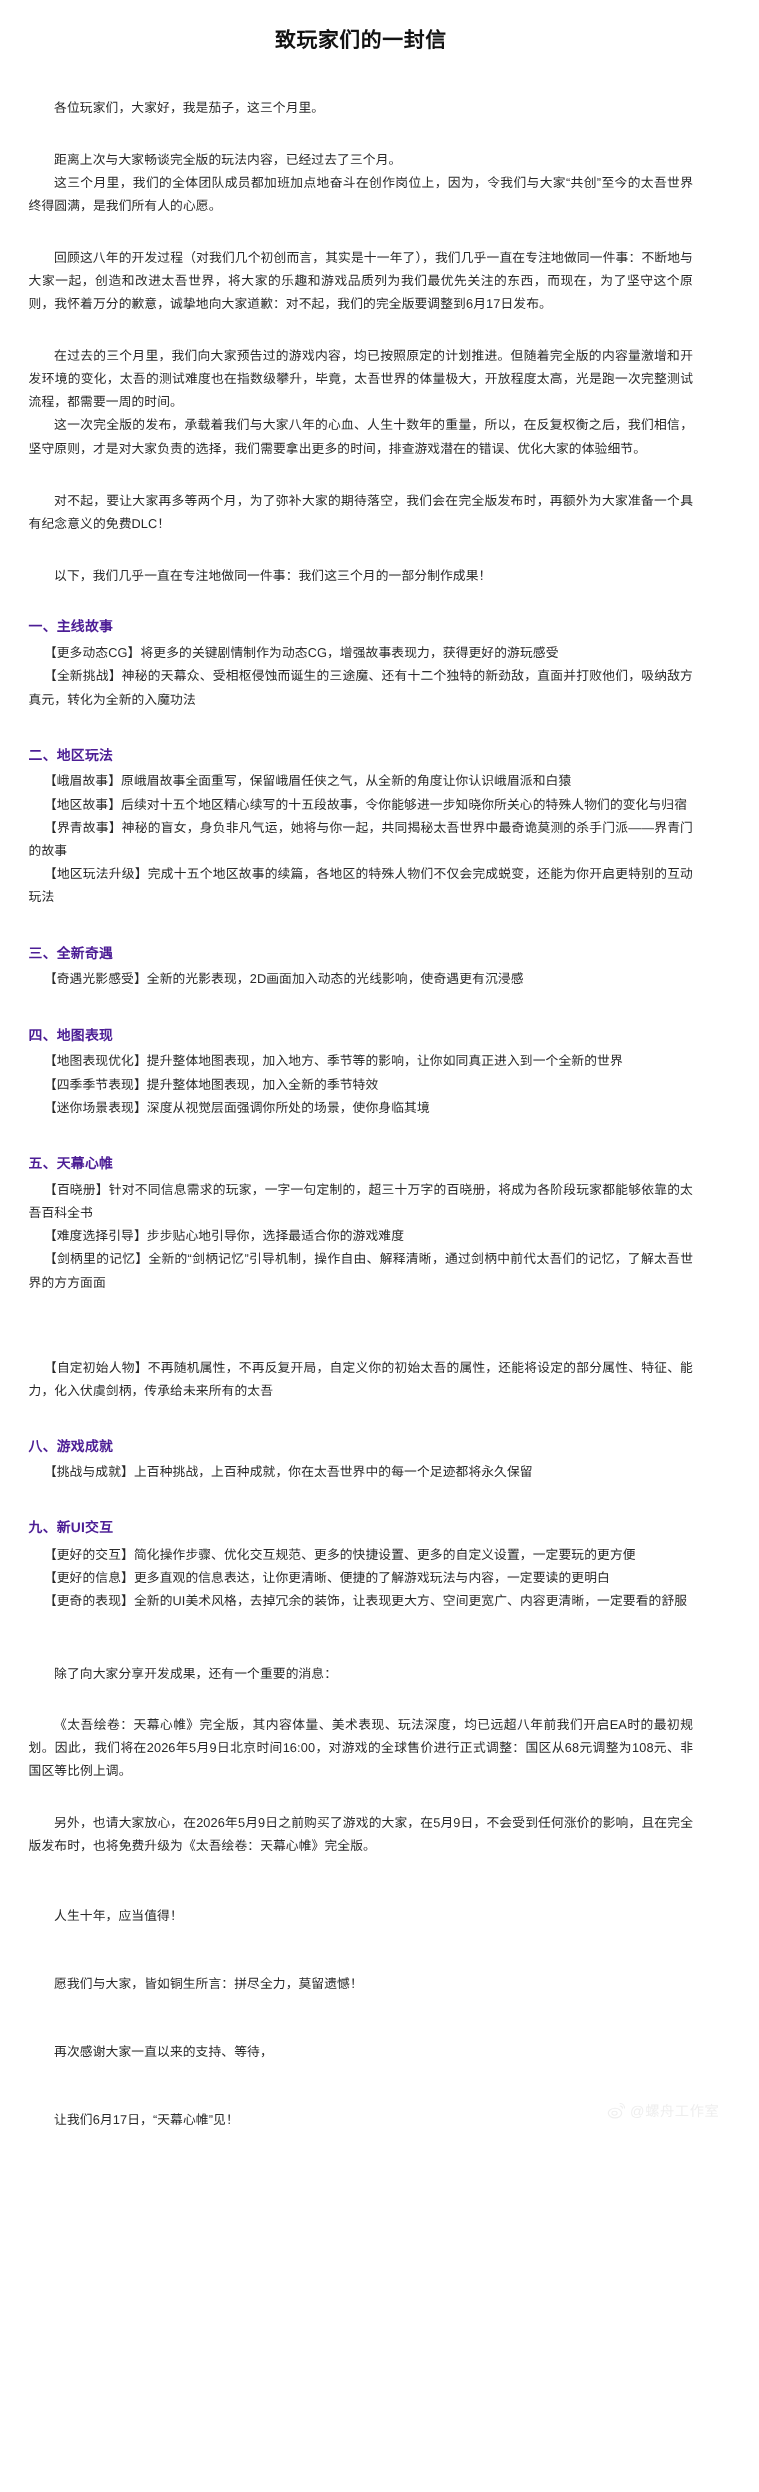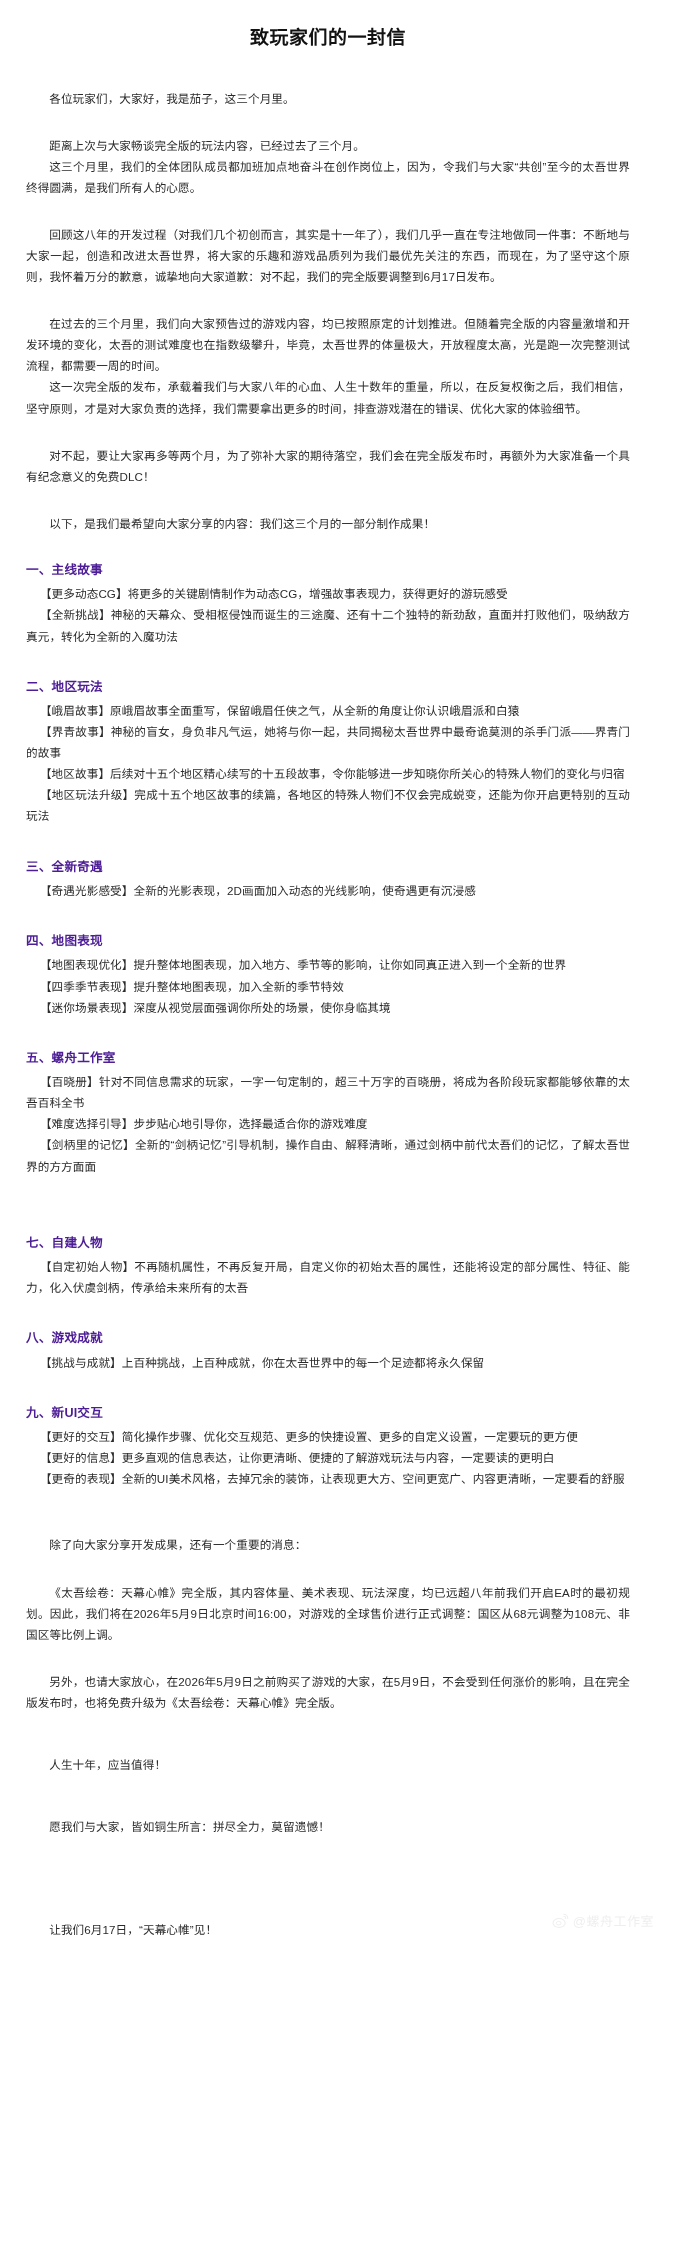--- a/index.html
+++ b/index.html
@@ -112,37 +112,37 @@
     <p class="para">回顾这八年的开发过程（对我们几个初创而言，其实是十一年了），我们几乎一直在专注地做同一件事：不断地与大家一起，创造和改进太吾世界，将大家的乐趣和游戏品质列为我们最优先关注的东西，而现在，为了坚守这个原则，我怀着万分的歉意，诚挚地向大家道歉：对不起，我们的完全版要调整到6月17日发布。</p>
 
     <div class="spacer-lg"></div>
     <p class="para">在过去的三个月里，我们向大家预告过的游戏内容，均已按照原定的计划推进。但随着完全版的内容量激增和开发环境的变化，太吾的测试难度也在指数级攀升，毕竟，太吾世界的体量极大，开放程度太高，光是跑一次完整测试流程，都需要一周的时间。</p>
     <p class="para">这一次完全版的发布，承载着我们与大家八年的心血、人生十数年的重量，所以，在反复权衡之后，我们相信，坚守原则，才是对大家负责的选择，我们需要拿出更多的时间，排查游戏潜在的错误、优化大家的体验细节。</p>
 
     <div class="spacer-lg"></div>
     <p class="para">对不起，要让大家再多等两个月，为了弥补大家的期待落空，我们会在完全版发布时，再额外为大家准备一个具有纪念意义的免费DLC！</p>
 
     <div class="spacer-lg"></div>
-    <p class="para">以下，是我们最希望向大家分享的内容：我们这三个月的一部分制作成果！</p>
+    <p class="para">以下，我们几乎一直在专注地做同一件事：我们这三个月的一部分制作成果！</p>
 
     <div class="spacer-lg"></div>
 
     <div class="section-block">
       <div class="section-head">一、主线故事</div>
       <p class="bullet">【更多动态CG】将更多的关键剧情制作为动态CG，增强故事表现力，获得更好的游玩感受</p>
       <p class="bullet">【全新挑战】神秘的天幕众、受相枢侵蚀而诞生的三途魔、还有十二个独特的新劲敌，直面并打败他们，吸纳敌方真元，转化为全新的入魔功法</p>
     </div>
 
     <div class="spacer-lg"></div>
 
     <div class="section-block">
       <div class="section-head">二、地区玩法</div>
       <p class="bullet">【峨眉故事】原峨眉故事全面重写，保留峨眉任侠之气，从全新的角度让你认识峨眉派和白猿</p>
+      <p class="bullet">【地区故事】后续对十五个地区精心续写的十五段故事，令你能够进一步知晓你所关心的特殊人物们的变化与归宿</p>
       <p class="bullet">【界青故事】神秘的盲女，身负非凡气运，她将与你一起，共同揭秘太吾世界中最奇诡莫测的杀手门派——界青门的故事</p>
-      <p class="bullet">【地区故事】后续对十五个地区精心续写的十五段故事，令你能够进一步知晓你所关心的特殊人物们的变化与归宿</p>
       <p class="bullet">【地区玩法升级】完成十五个地区故事的续篇，各地区的特殊人物们不仅会完成蜕变，还能为你开启更特别的互动玩法</p>
     </div>
 
     <div class="spacer-lg"></div>
 
     <div class="section-block">
       <div class="section-head">三、全新奇遇</div>
       <p class="bullet">【奇遇光影感受】全新的光影表现，2D画面加入动态的光线影响，使奇遇更有沉浸感</p>
     </div>
 
@@ -151,33 +151,32 @@
     <div class="section-block">
       <div class="section-head">四、地图表现</div>
       <p class="bullet">【地图表现优化】提升整体地图表现，加入地方、季节等的影响，让你如同真正进入到一个全新的世界</p>
       <p class="bullet">【四季季节表现】提升整体地图表现，加入全新的季节特效</p>
       <p class="bullet">【迷你场景表现】深度从视觉层面强调你所处的场景，使你身临其境</p>
     </div>
 
     <div class="spacer-lg"></div>
 
     <div class="section-block">
-      <div class="section-head">五、螺舟工作室</div>
+      <div class="section-head">五、天幕心帷</div>
       <p class="bullet">【百晓册】针对不同信息需求的玩家，一字一句定制的，超三十万字的百晓册，将成为各阶段玩家都能够依靠的太吾百科全书</p>
       <p class="bullet">【难度选择引导】步步贴心地引导你，选择最适合你的游戏难度</p>
       <p class="bullet">【剑柄里的记忆】全新的“剑柄记忆”引导机制，操作自由、解释清晰，通过剑柄中前代太吾们的记忆，了解太吾世界的方方面面</p>
     </div>
 
     <div class="spacer-lg"></div>
 
 
     <div class="spacer-lg"></div>
 
     <div class="section-block">
-      <div class="section-head">七、自建人物</div>
       <p class="bullet">【自定初始人物】不再随机属性，不再反复开局，自定义你的初始太吾的属性，还能将设定的部分属性、特征、能力，化入伏虞剑柄，传承给未来所有的太吾</p>
     </div>
 
     <div class="spacer-lg"></div>
 
     <div class="section-block">
       <div class="section-head">八、游戏成就</div>
       <p class="bullet">【挑战与成就】上百种挑战，上百种成就，你在太吾世界中的每一个足迹都将永久保留</p>
     </div>
 
@@ -204,20 +203,21 @@
     <div class="spacer-lg"></div>
     <div class="spacer-md"></div>
     <p class="para">人生十年，应当值得！</p>
 
     <div class="spacer-lg"></div>
     <div class="spacer-md"></div>
     <p class="para">愿我们与大家，皆如铜生所言：拼尽全力，莫留遗憾！</p>
 
     <div class="spacer-lg"></div>
     <div class="spacer-md"></div>
+    <p class="para">再次感谢大家一直以来的支持、等待，</p>
 
     <div class="spacer-lg"></div>
     <div class="spacer-md"></div>
     <p class="para">让我们6月17日，“天幕心帷”见！</p>
 
   </div>
 
   <div class="watermark">
     <span class="weibo-icon">
       <svg viewBox="0 0 24 24" width="17" height="17" aria-hidden="true">

